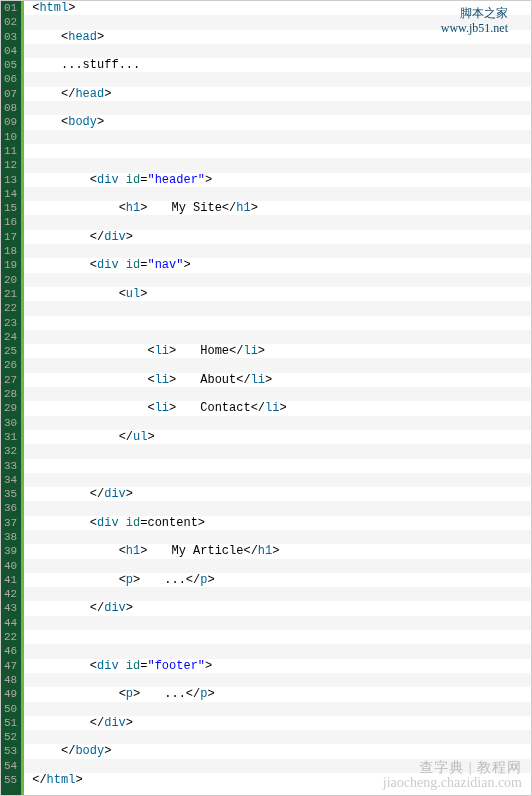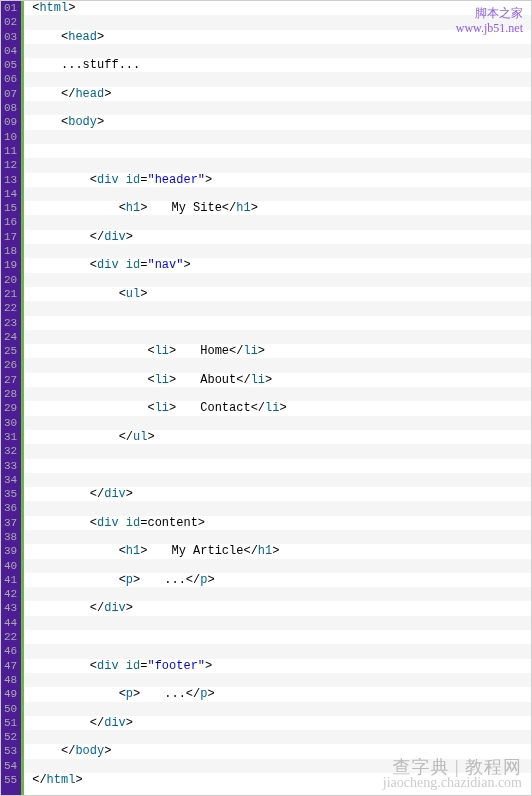--- a/index.html
+++ b/index.html
@@ -11,21 +11,21 @@
     height: 796px;
     position: relative;
     overflow: hidden;
   }
   .code-container {
     display: flex;
     border: 1px solid #ccc;
     height: 100%;
   }
   .gutter {
-    background: #4c1d95;
+    background: #14532d;
     border-right: 3px solid #6ab83f;
     text-align: right;
     color: #aaa;
     user-select: none;
     flex-shrink: 0;
   }
   .gutter .ln {
     height: 14.3px;
     line-height: 14.3px;
     padding: 0 4px 0 3px;
@@ -46,42 +46,42 @@
   .plain { color: #000; }
   .tag-bracket { color: #000; }
   .keyword { color: #006699; font-weight: normal; }
   .attr { color: #0f766e; }
   .string { color: #0000ff; }
   .content-text { color: #000; margin-left: 24px; }
 
   .watermark-top {
     position: absolute;
     top: 6px;
-    right: 9px;
+    right: 24px;
     text-align: right;
-    color: #8b5cf6;
+    color: #0c4a6e;
     font-family: SimSun, serif;
     font-size: 12px;
     line-height: 15px;
     pointer-events: none;
     z-index: 5;
   }
   .watermark-bottom {
     position: absolute;
     bottom: 6px;
     right: 10px;
     text-align: right;
     color: #bbb;
     font-family: SimSun, serif;
     font-size: 13px;
     line-height: 15px;
     pointer-events: none;
     z-index: 5;
   }
-  .watermark-bottom .big { font-size: 18px; letter-spacing: 1px; }
+  .watermark-bottom .big { font-size: 14px; letter-spacing: 1px; }
   .watermark-bottom .small { font-size: 14px; color: #ccc; }
 </style>
 </head>
 <body>
 
 <div class="watermark-top">
   <div>脚本之家</div>
   <div>www.jb51.net</div>
 </div>
 

